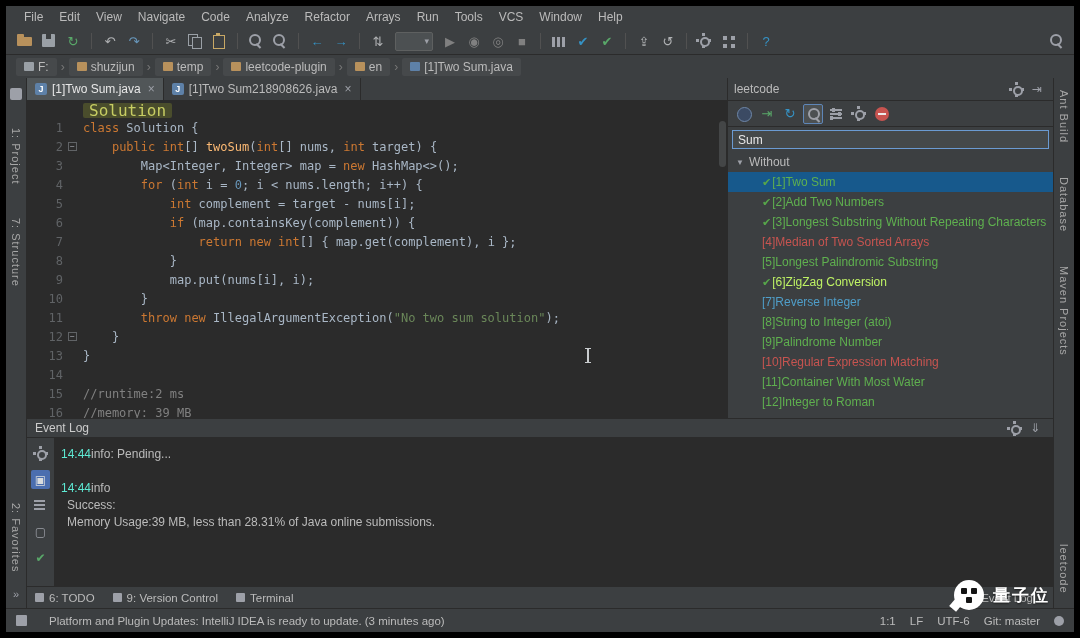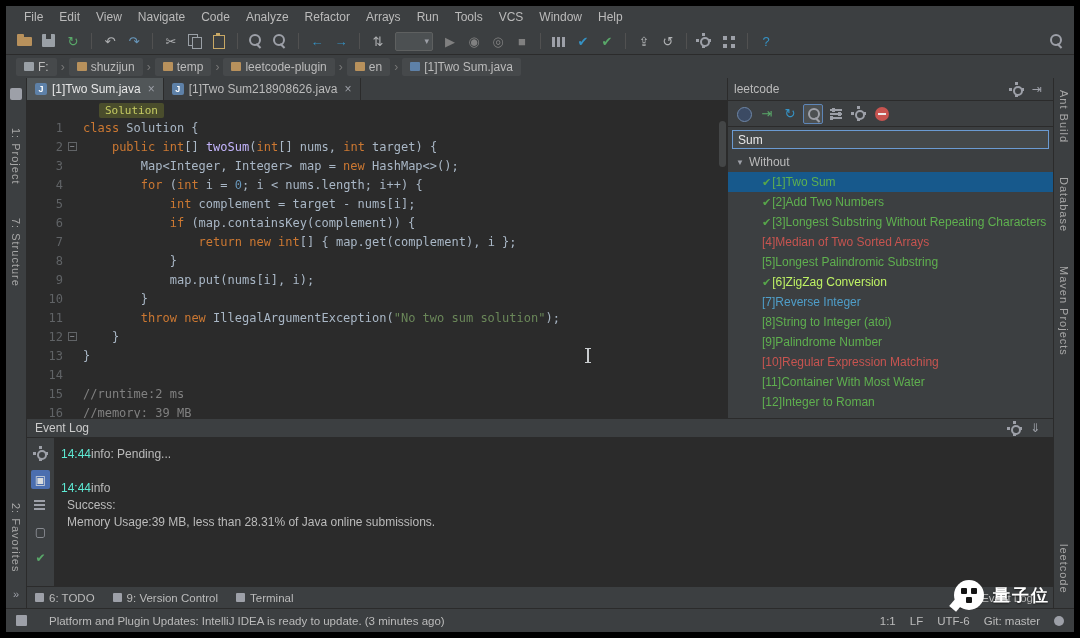--- a/index.html
+++ b/index.html
@@ -77,23 +77,23 @@
 
 
 .mainrow{height:317px;display:flex;flex:0 0 auto}
 .editor{width:700px;background:#2B2B2B;display:flex;font-family:"DejaVu Sans Mono","Liberation Mono",monospace;font-size:12px;overflow:hidden;position:relative}
 .gutter{width:52px;flex:0 0 auto;color:#606366;text-align:right}
 .gut-spacer{height:18px}
 .gut-line{height:19px;line-height:19px;padding-right:16px;position:relative}
 .fold{position:absolute;right:2px;top:4px;width:9px;height:9px;border:1px solid #606366;color:#9DA0A8;font-size:8px;line-height:7px;text-align:center;background:#2B2B2B}
 .code-col{flex:1;overflow:hidden}
 .chip-row{height:18px;display:flex;align-items:center}
-.chip{margin-left:20px;background:#4A4D2C;color:#C7CD63;padding:0 6px;height:15px;line-height:15px;border-radius:2px;font-size:11px}
+.chip{margin-left:4px;background:#4A4D2C;color:#C7CD63;padding:0 6px;height:15px;line-height:15px;border-radius:2px;font-size:16px}
 .code-line{height:19px;line-height:19px;white-space:pre;padding-left:4px}
-.tok-kw{color:#CC7832}.tok-pl{color:#A9B7C6}.tok-fn{color:#c4b5fd}.tok-num{color:#6897BB}.tok-str{color:#6A8759}.tok-cmt{color:#808080}
+.tok-kw{color:#CC7832}.tok-pl{color:#A9B7C6}.tok-fn{color:#fdba74}.tok-num{color:#6897BB}.tok-str{color:#6A8759}.tok-cmt{color:#808080}
 .ed-scroll{position:absolute;right:1px;top:20px;width:7px;height:290px}
 .ed-thumb{width:7px;height:46px;background:#55585A;border-radius:4px;opacity:.6}
 .ibeam{position:absolute;left:560px;top:248px;width:2px;height:13px;background:#C9CCCE}
 .ibeam::before,.ibeam::after{content:"";position:absolute;left:-2px;width:6px;height:1px;background:#C9CCCE}
 .ibeam::before{top:-1px}.ibeam::after{bottom:-1px}
 
 
 .lc-panel{width:326px;background:#3C3F41;border-left:1px solid #2B2B2B;display:flex;flex-direction:column;overflow:hidden}
 .lc-toolbar{height:26px;display:flex;align-items:center;gap:3px;padding-left:6px;border-bottom:1px solid #2B2B2B;flex:0 0 auto}
 .lcti{width:20px;height:20px;position:relative;display:inline-flex;align-items:center;justify-content:center;font-size:13px}

